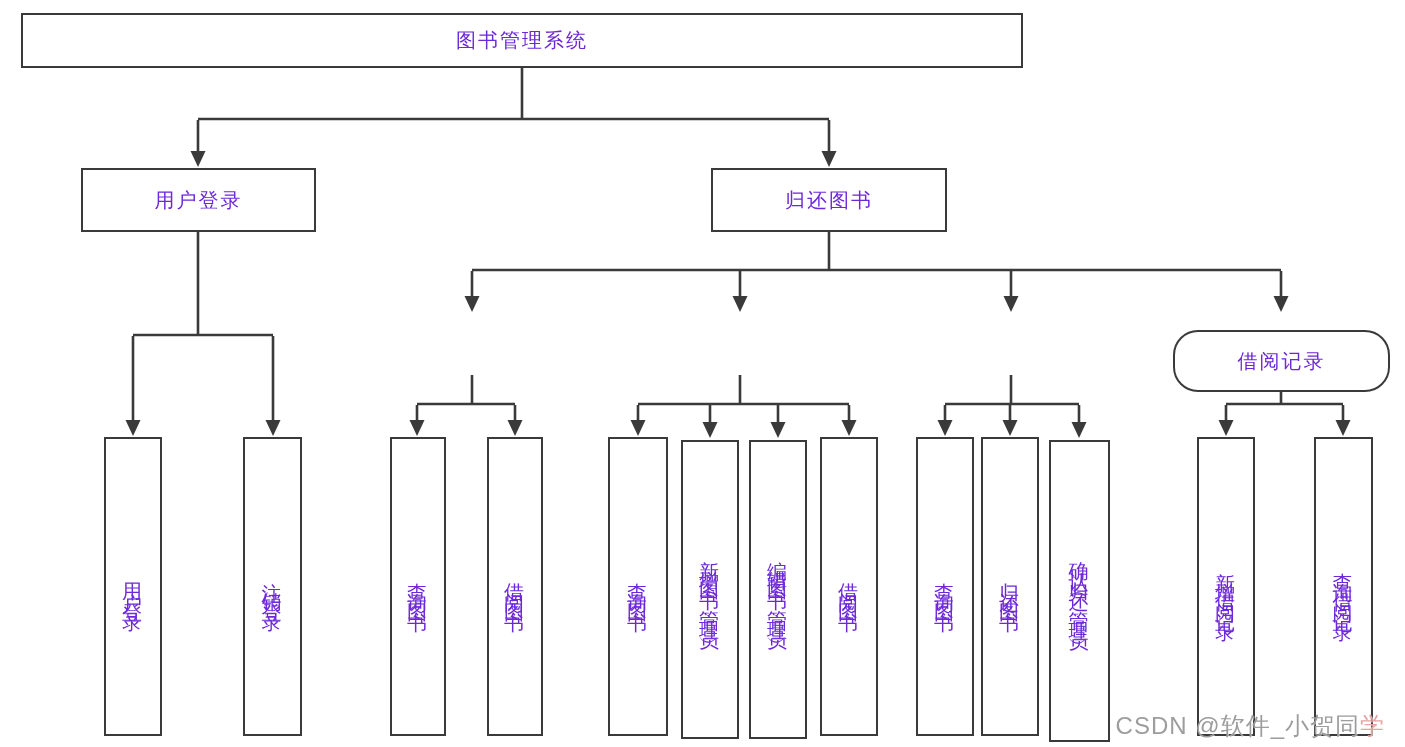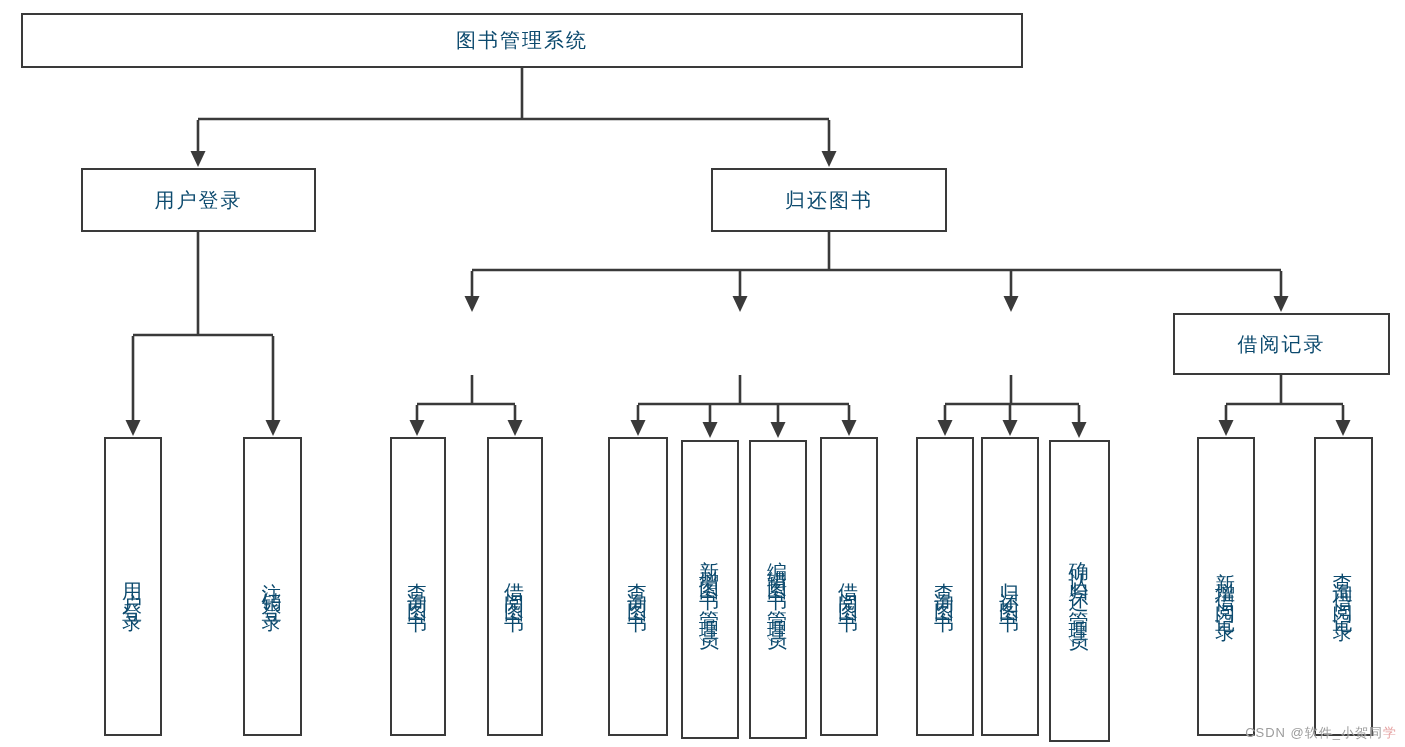--- a/index.html
+++ b/index.html
@@ -10,38 +10,38 @@
     font-family:"Liberation Sans","DejaVu Sans",sans-serif;
     overflow:hidden;
   }
   .wires{position:absolute;left:0;top:0;width:1405px;height:747px;}
   .node{
     position:absolute;
     background:#ffffff;
     border:2.5px solid #3a3a3a;
     box-sizing:border-box;
     display:flex;align-items:center;justify-content:center;
-    color:#0c4a6e;
+    color:#6d28d9;
     font-size:20px;
     letter-spacing:2px;
     white-space:nowrap;
     z-index:2;
   }
   .leaf{
     border-width:2px;
     writing-mode:vertical-rl;
     text-orientation:mixed;
     letter-spacing:10px;
     font-size:20px;
     white-space:normal;
   }
   .watermark{
     position:absolute;
-    right:8px;bottom:5px;
-    font-size:13px;
+    right:20px;bottom:5px;
+    font-size:24px;
     letter-spacing:1px;
     color:#9d9d9d;
     z-index:3;
     text-shadow:1px 1px 0 rgba(255,255,255,.5);
   }
   .watermark .wm-red{color:#e6a3a3;}
 </style>
 </head>
 <body>
 
@@ -77,21 +77,21 @@
       <polygon points="1218.5,420 1233.5,420 1226,436"></polygon>
       <polygon points="1335.5,420 1350.5,420 1343,436"></polygon>
     </g>
   </svg>
 
   <div class="node" style="left:21px;top:13px;width:1002px;height:55px;">图书管理系统</div>
 
   <div class="node" style="left:81px;top:168px;width:235px;height:64px;">用户登录</div>
   <div class="node" style="left:711px;top:168px;width:236px;height:64px;">归还图书</div>
 
-  <div class="node" style="left:1173px;top:313px;width:217px;height:62px;">借阅记录</div>
+  <div class="node" style="left:1173px;top:330px;width:217px;height:62px;border-radius:25px;">借阅记录</div>
 
   <div class="node leaf" style="left:104px;top:437px;width:58px;height:299px;">用户登录</div>
   <div class="node leaf" style="left:243px;top:437px;width:59px;height:299px;">注销登录</div>
 
   <div class="node leaf" style="left:390px;top:437px;width:56px;height:299px;">查询图书</div>
   <div class="node leaf" style="left:487px;top:437px;width:56px;height:299px;">借阅图书</div>
 
   <div class="node leaf" style="left:608px;top:437px;width:60px;height:299px;">查询图书</div>
   <div class="node leaf" style="left:681px;top:440px;width:58px;height:299px;">新增图书（管理员）</div>
   <div class="node leaf" style="left:749px;top:440px;width:58px;height:299px;">编辑图书（管理员）</div>

